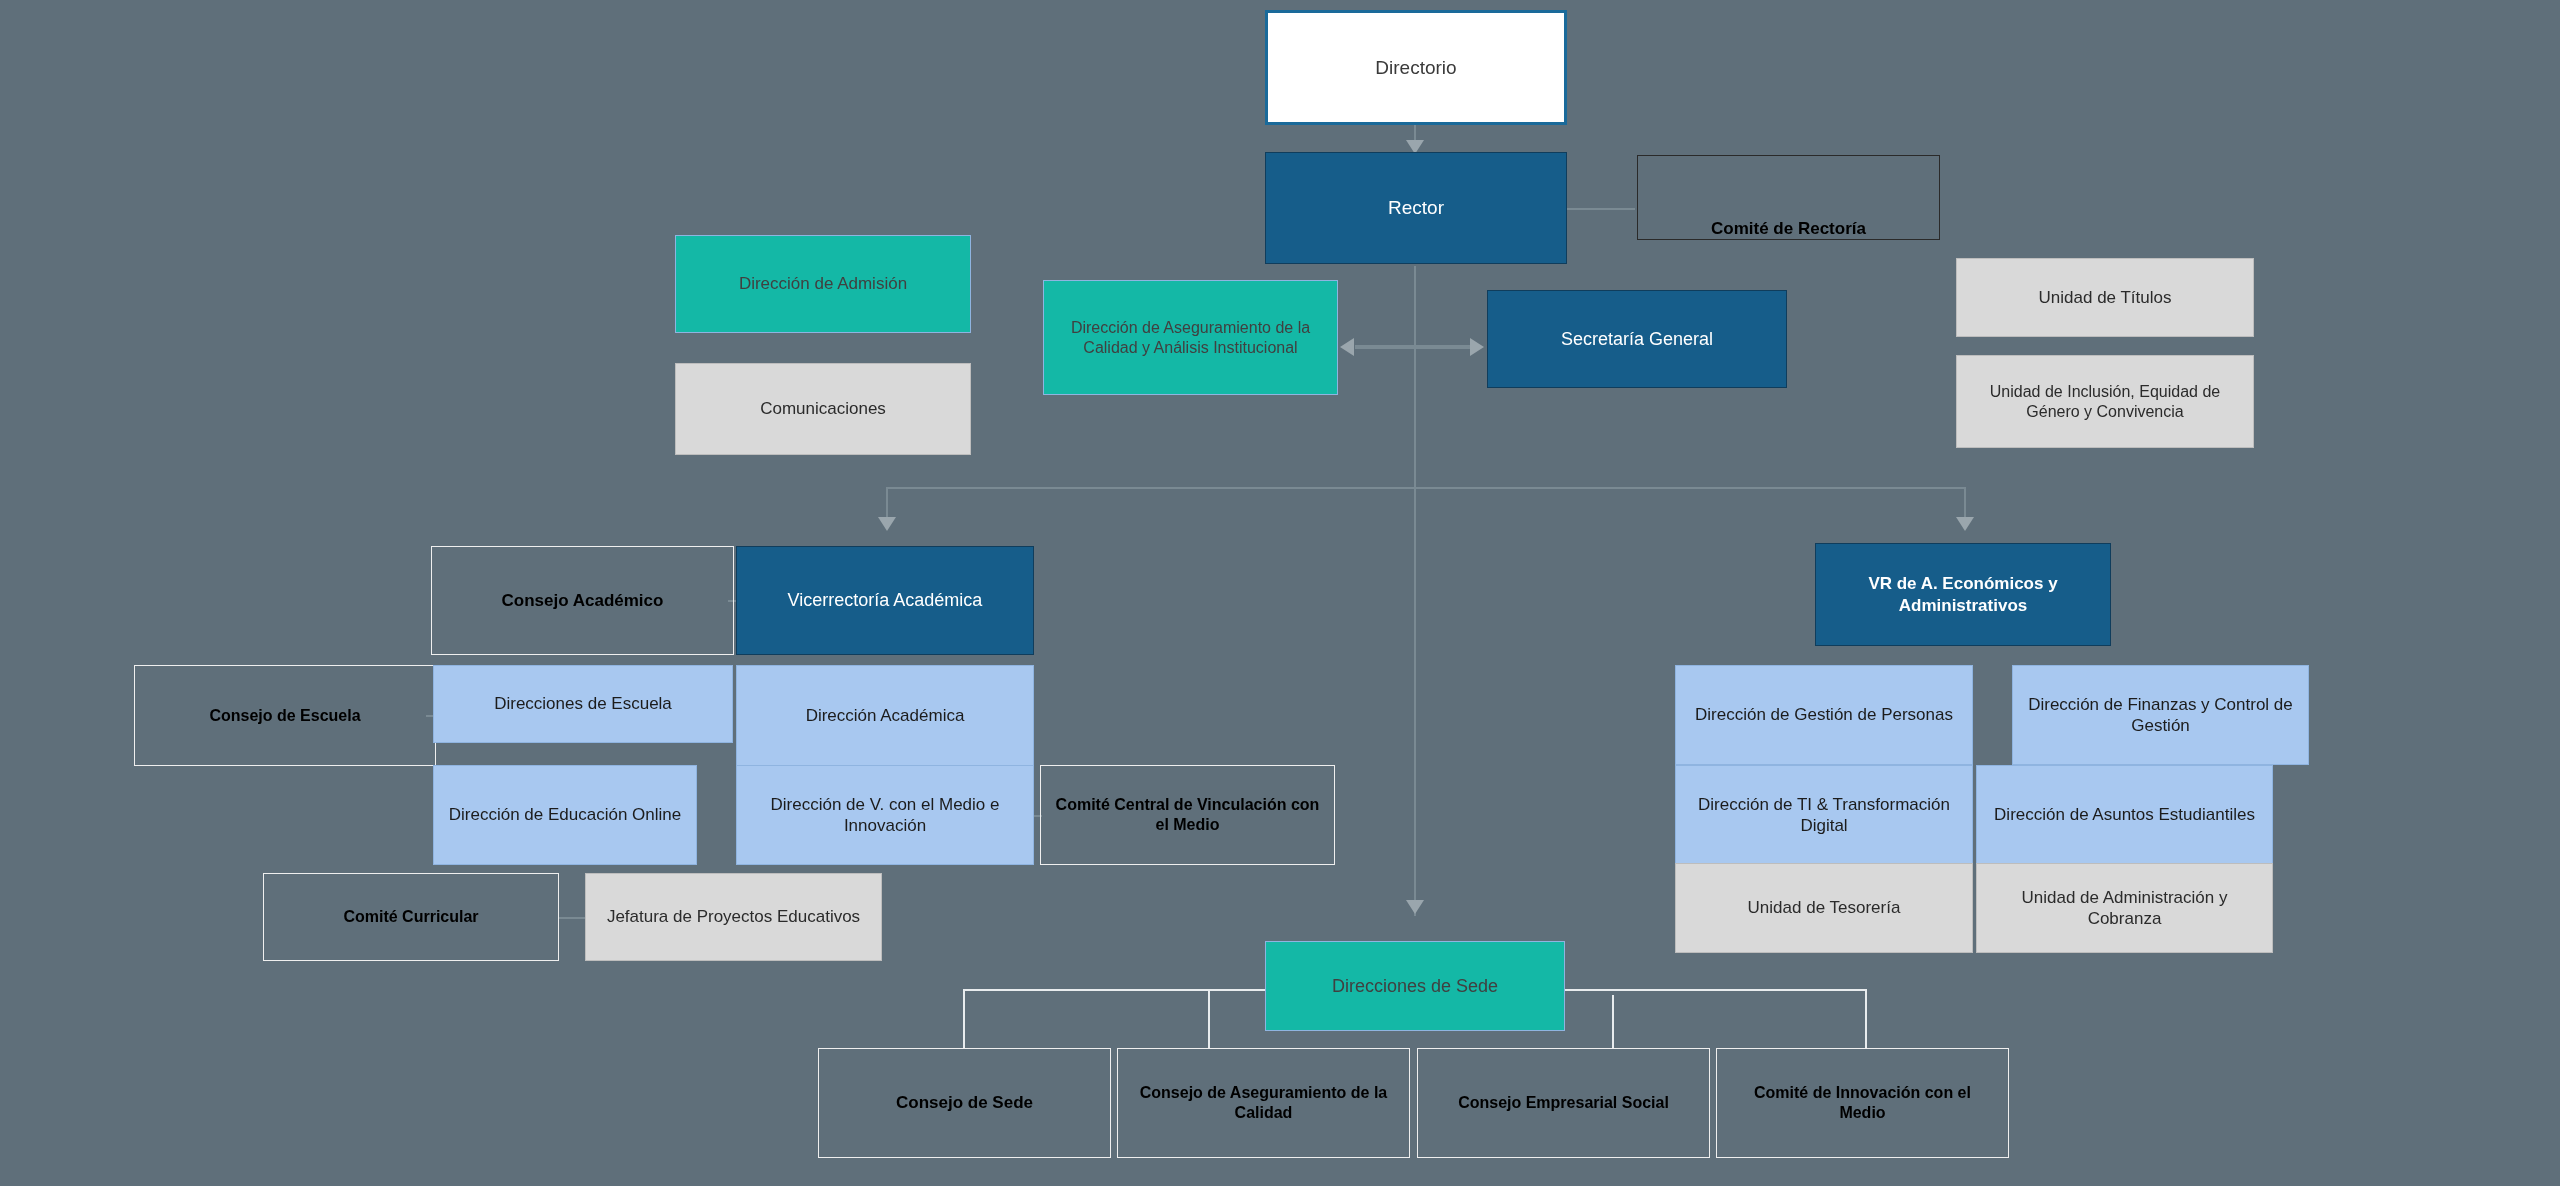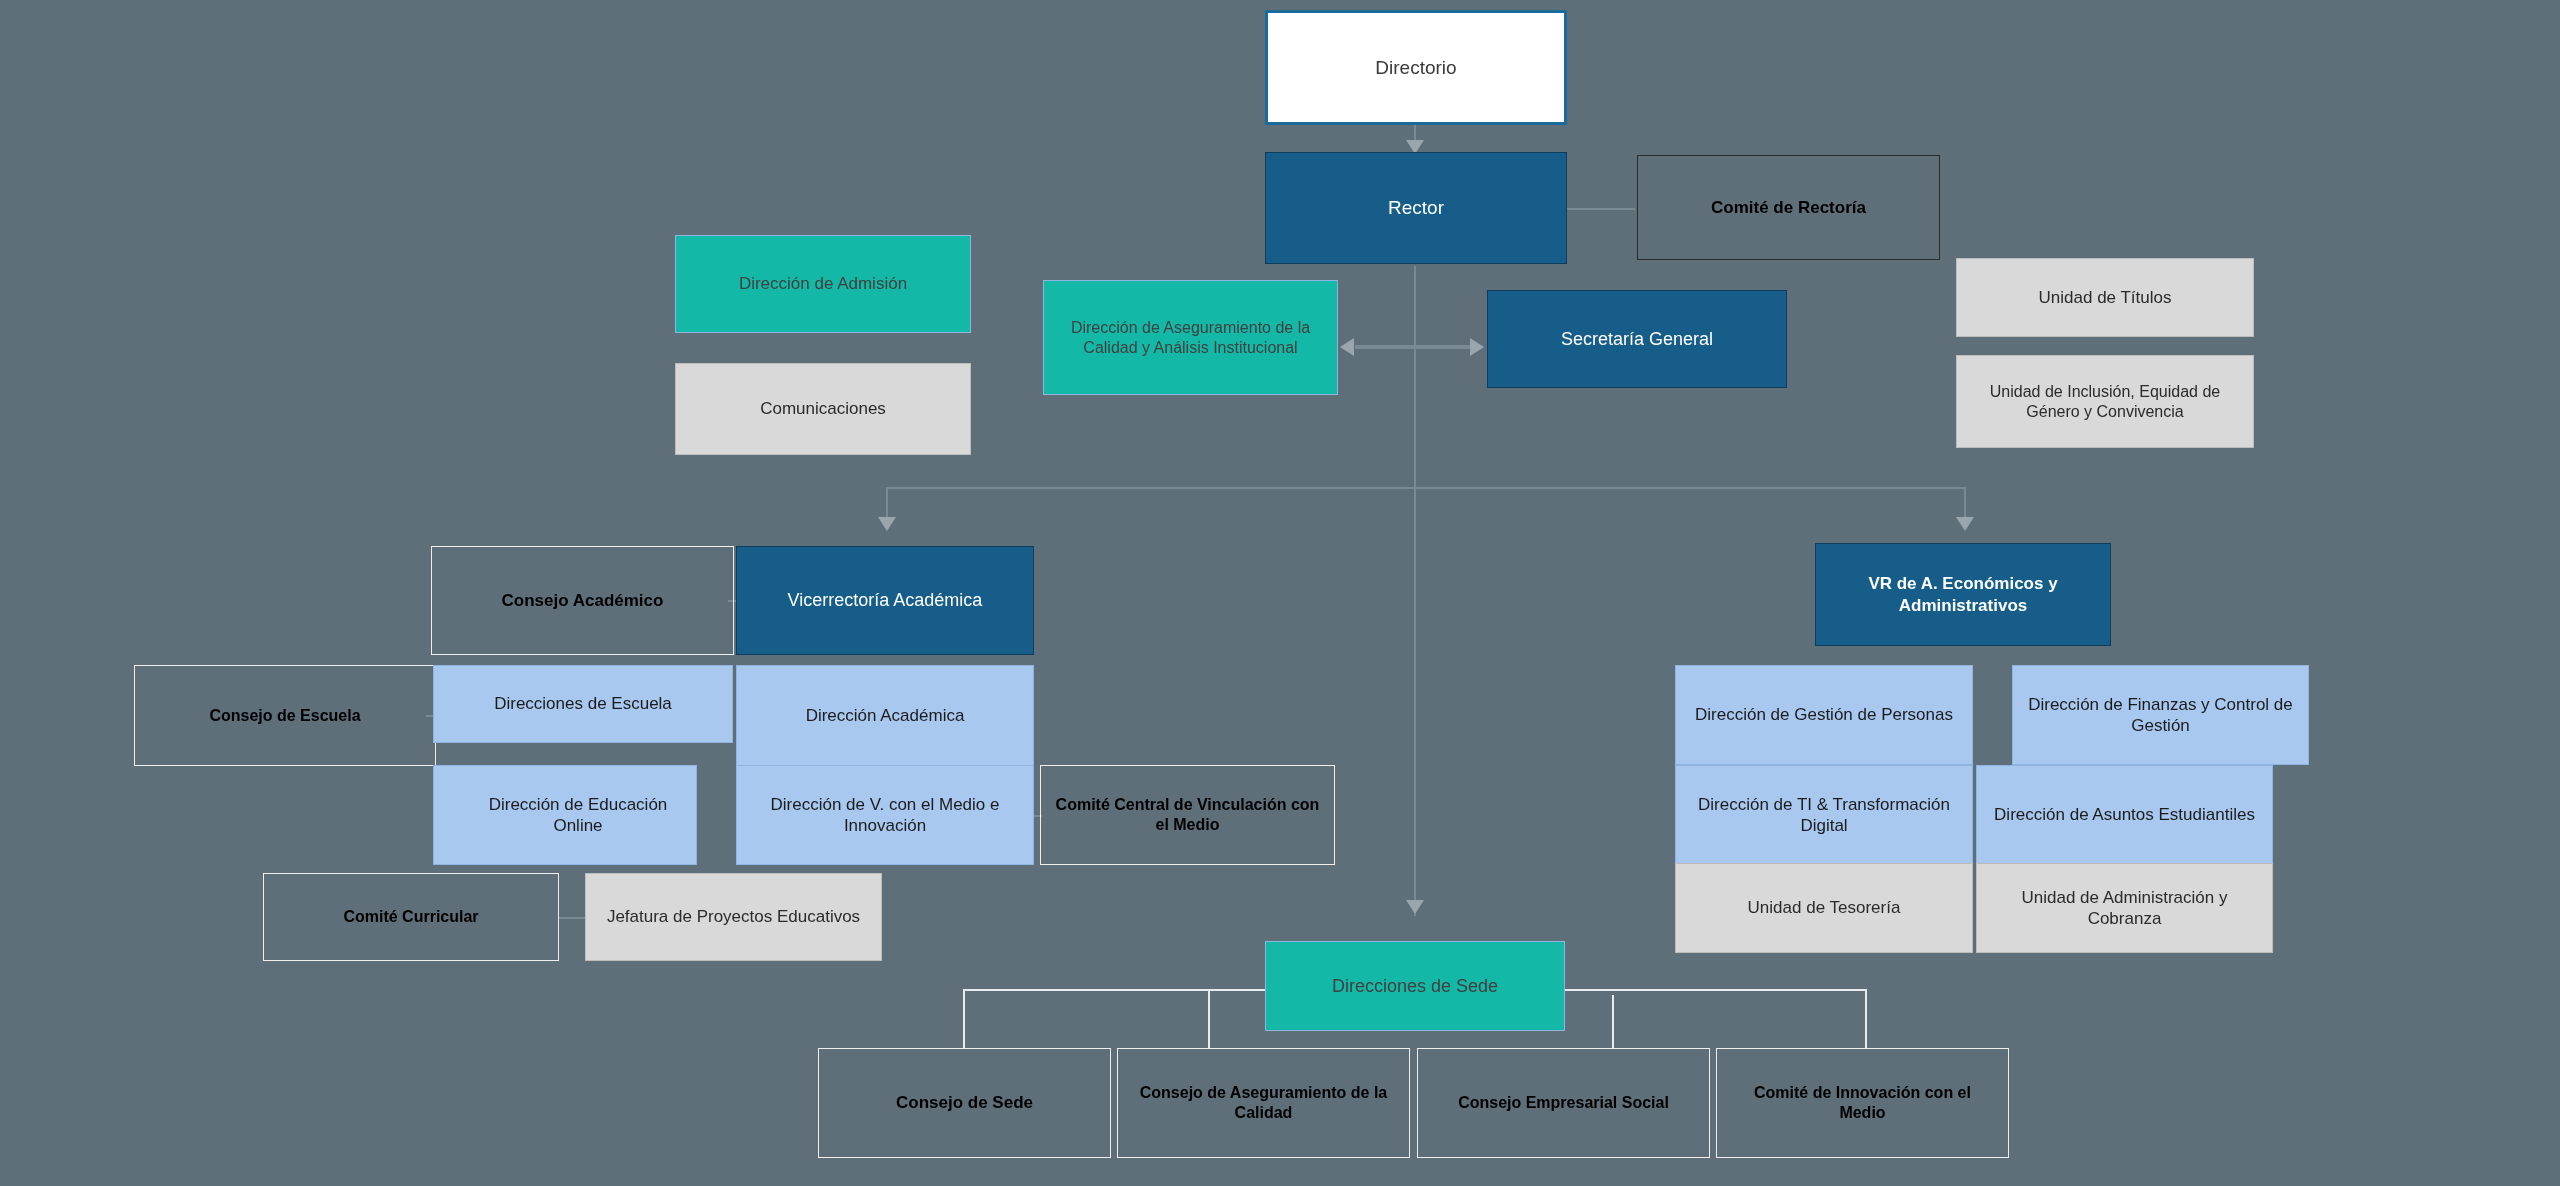--- a/index.html
+++ b/index.html
@@ -98,21 +98,21 @@
   <div class="ln-w" style="left:1865px;top:989px;width:2px;height:60px;"></div>
 
   <div class="node f-white t-center s19" style="left:1265px;top:10px;width:302px;height:115px;">
     <span>Directorio</span>
   </div>
 
   <div class="node f-dark t-center s19" style="left:1265px;top:152px;width:302px;height:112px;">
     <span>Rector</span>
   </div>
 
-  <div class="node f-ghost-dark t-center s17" style="left:1637px;top:155px;width:303px;height:105px;">
+  <div class="node f-ghost-dark t-center s17" style="left:1637px;top:155px;width:303px;height:85px;align-items:flex-end;">
     <span>Comité de Rectoría</span>
   </div>
 
   <div class="node f-blue-soft t-center s17" style="left:675px;top:235px;width:296px;height:98px;">
     <span>Dirección de Admisión</span>
   </div>
 
   <div class="node f-gray t-center s17" style="left:675px;top:363px;width:296px;height:92px;">
     <span>Comunicaciones</span>
   </div>
@@ -150,21 +150,21 @@
   </div>
 
   <div class="node f-blue t-left s17" style="left:433px;top:665px;width:300px;height:78px;">
     <span>Direcciones de Escuela</span>
   </div>
 
   <div class="node f-blue t-left s17" style="left:736px;top:665px;width:298px;height:101px;">
     <span>Dirección Académica</span>
   </div>
 
-  <div class="node f-blue t-left s17" style="left:433px;top:765px;width:264px;height:100px;padding-left:40px;">
+  <div class="node f-blue t-left s17" style="left:433px;top:765px;width:264px;height:100px;">
     <span>Dirección de Educación Online</span>
   </div>
 
   <div class="node f-blue t-left s17" style="left:736px;top:765px;width:298px;height:100px;">
     <span>Dirección de V. con el Medio e Innovación</span>
   </div>
 
   <div class="node f-ghost t-left s16" style="left:1040px;top:765px;width:295px;height:100px;">
     <span>Comité Central de Vinculación con el Medio</span>
   </div>

